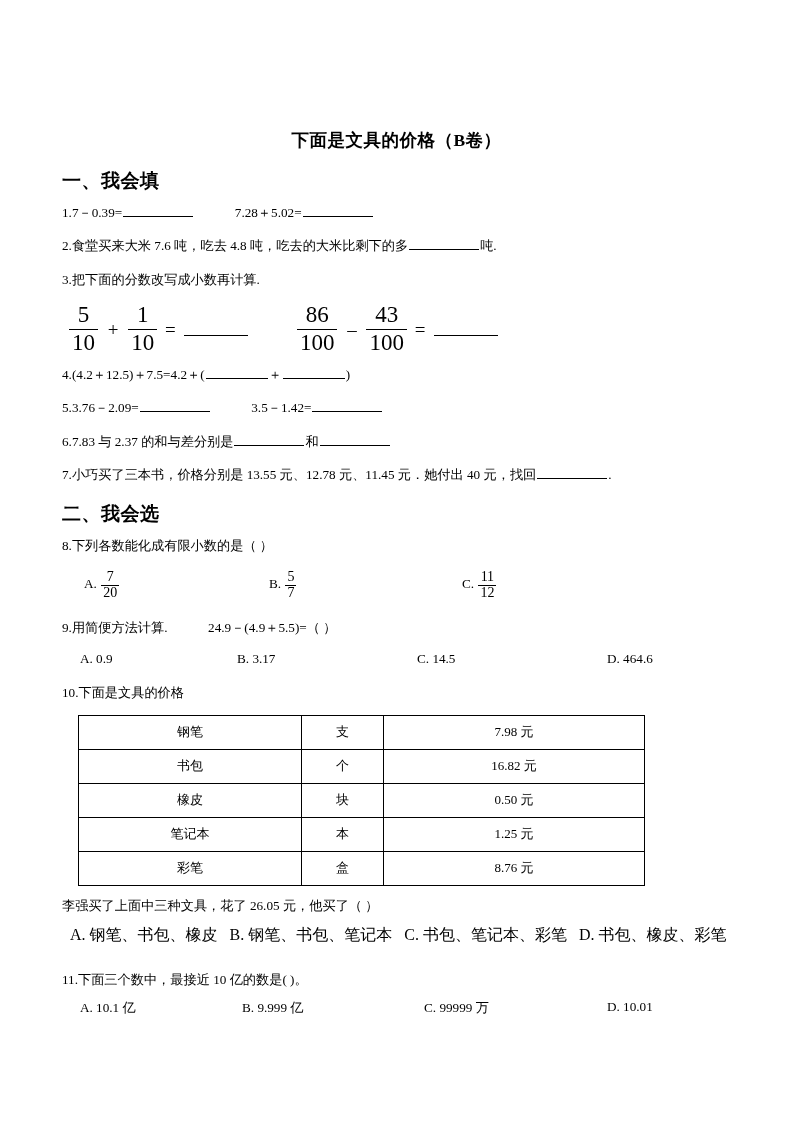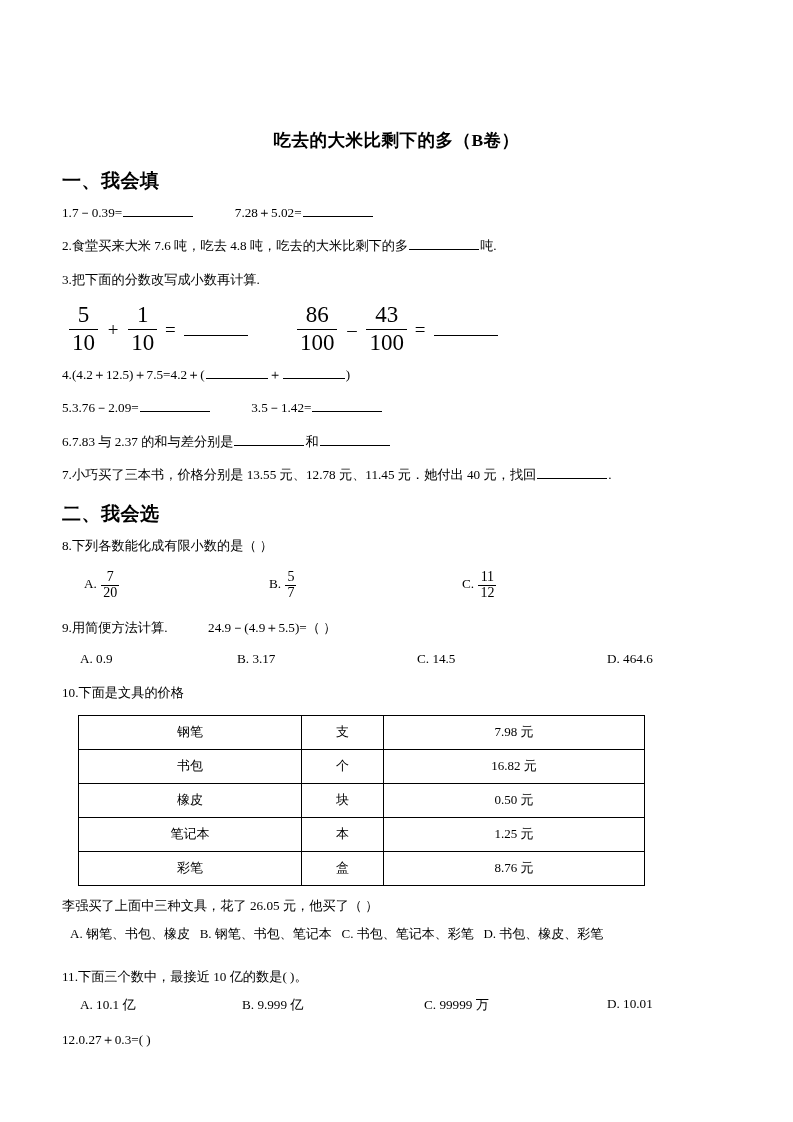--- a/index.html
+++ b/index.html
@@ -132,21 +132,21 @@
     margin: 2px 0 12px 0;
     position: relative;
     height: 36px;
   }
   .choice-abs {
     position: absolute;
     top: 0;
     white-space: nowrap;
   }
   .choice-line {
-    font-size: 13px;
+    font-size: 16px;
     margin: 4px 0 19px 0;
     white-space: nowrap;
   }
   .ch {
     display: inline-block;
   }
   table.price {
     border-collapse: collapse;
     margin: 7px 0 10px 16px;
     width: 563px;
@@ -161,21 +161,21 @@
   }
   table.price td.c1 { width: 222px; }
   table.price td.c2 { width: 81px; }
   table.price td.c3 { width: 260px; }
 </style>
 </head>
 <body>
 
 <div class="page">
 
-  <div class="doc-title">吃去的大米比剩下的多（B卷）</div>
+  <div class="doc-title">下面是文具的价格（B卷）</div>
 
   <div class="content">
 
     <div class="section-head">一、我会填</div>
 
     <div class="q">
       <span>1.7－0.39=</span><span class="blank b-lg"></span>
       <span class="gap-lg"></span>
       <span>7.28＋5.02=</span><span class="blank b-lg"></span>
     </div>
@@ -324,18 +324,15 @@
       <span>11.下面三个数中，最接近 10 亿的数是(   )。</span>
     </div>
 
     <div class="choice-row" style="height:22px;">
       <span class="choice-abs" style="left:18px;">A. 10.1 亿</span>
       <span class="choice-abs" style="left:180px;">B. 9.999 亿</span>
       <span class="choice-abs" style="left:362px;">C. 99999 万</span>
       <span class="choice-abs" style="left:545px;">D. 10.01</span>
     </div>
 
-    <div class="q">
-      <span>12.0.27＋0.3=(   )</span>
-    </div>
 
   </div>
 </div>
 
 </body></html>

